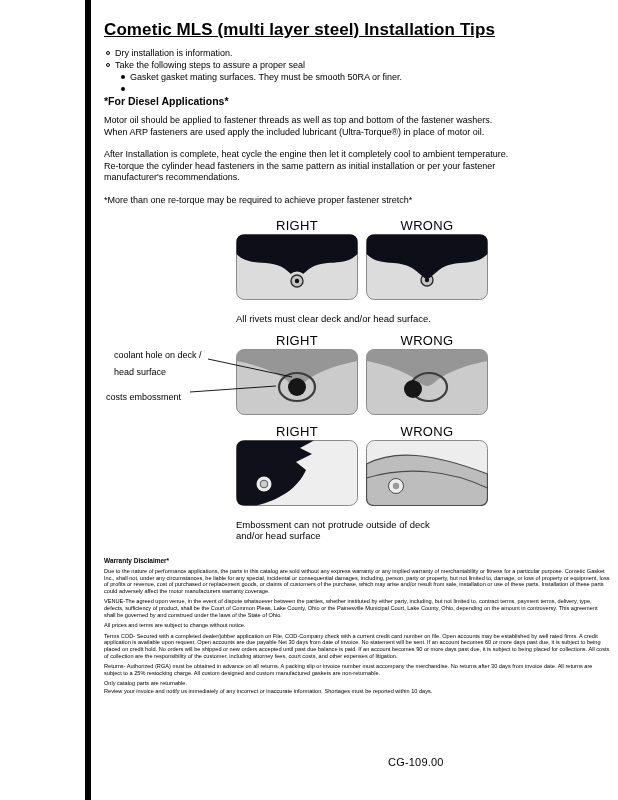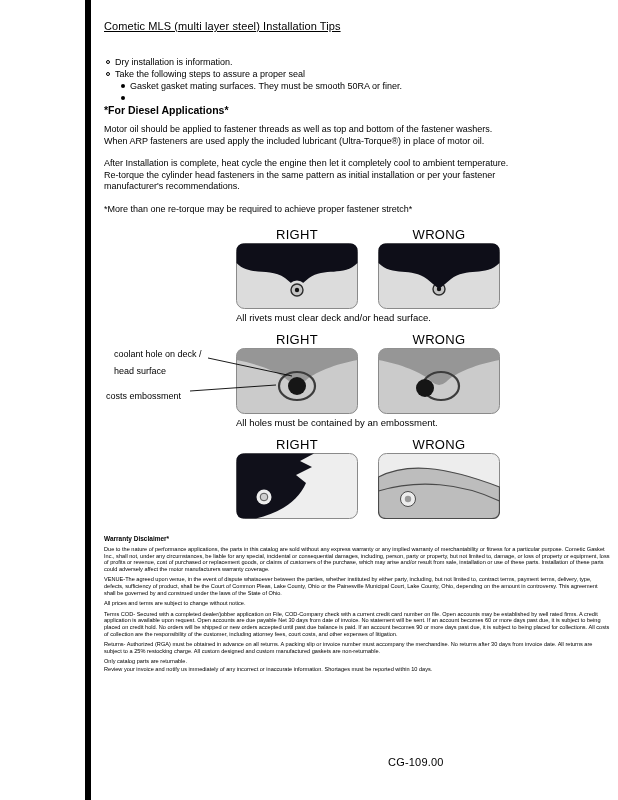--- a/index.html
+++ b/index.html
@@ -13,46 +13,46 @@
     overflow:hidden;
   }
   .left-bar {
     position:absolute; left:85px; top:0; bottom:0; width:6px;
     background:#000;
   }
   .content {
     position:absolute; left:104px; top:20px; right:8px;
   }
   .title {
-    font-size:11px; font-weight:normal; text-decoration:underline;
-    margin-bottom:24px; letter-spacing:0.1px;
+    font-size:17px; font-weight:bold; text-decoration:underline;
+    margin-bottom:7px; letter-spacing:0.1px;
   }
   .tips { font-size:9px; line-height:12px; }
   .tip { position:relative; padding-left:11px; }
   .tip .marker {
     position:absolute; left:2px; top:3.5px; width:4px; height:4px;
     border:0.9px solid #000; border-radius:50%;
   }
   .subtip { position:relative; padding-left:26px; }
   .subtip .marker {
     position:absolute; left:17px; top:4px; width:4px; height:4px;
     background:#000; border-radius:50%;
   }
   .diesel-heading { font-size:10.5px; font-weight:bold; margin:12px 0 8px 0; }
   .para { font-size:9px; line-height:11.5px; max-width:414px; margin-bottom:11px; }
   .note { font-size:9px; line-height:11.5px; margin-bottom:12px; }
 
   .diag-row { position:relative; margin-bottom:9px; }
-  .pair { display:flex; gap:20px; margin-left:132px; width:258px; }
+  .pair { display:flex; gap:8px; margin-left:132px; width:258px; }
   .col { width:122px; }
   .col .rw-label {
     text-align:center; font-size:13px; line-height:15px; margin-bottom:1px;
     letter-spacing:0.3px;
   }
-  .caption { font-size:9.5px; line-height:11px; margin-left:132px; margin-top:3px; }
+  .caption { font-size:9.5px; line-height:11px; margin-left:132px; margin-top:13px; }
   .caption.narrow { max-width:215px; }
   .side-label { position:absolute; font-size:9px; line-height:17px; }
   .pointer-overlay { position:absolute; left:0; top:0; pointer-events:none; }
 
   .disclaimer { margin-top:16px; }
   .disclaimer-heading { font-size:6.5px; font-weight:bold; margin-bottom:4px; }
   .fine { font-size:5.6px; line-height:6.6px; margin-bottom:4px; max-width:506px; }
   .fine.tight { margin-bottom:1px; }
   .footer {
     position:absolute; left:388px; top:756px;
@@ -138,21 +138,20 @@
         <div class="col">
           <div class="rw-label">WRONG</div>
           <svg width="122" height="66" viewBox="0 0 122 66">
             <rect x="0.5" y="0.5" width="121" height="65" rx="8" fill="#cbcbcb" stroke="#8a8a8a"></rect>
             <path d="M0.5 8 Q0.5 0.5 8 0.5 H114 Q121.5 0.5 121.5 8 V12 C100 16 78 24 68 34 Q61 40 54 34 C44 24 22 16 0.5 12 Z" fill="#969696"></path>
             <ellipse cx="63" cy="38" rx="18" ry="14" fill="none" stroke="#3c3c3c" stroke-width="2.2"></ellipse>
             <circle cx="47" cy="40" r="9" fill="#161616"></circle>
           </svg>
         </div>
       </div>
-      <div class="caption">All holes must be contained by an embossment.</div>
     </div>
 
     <div class="diag-row">
       <div class="pair">
         <div class="col">
           <div class="rw-label">RIGHT</div>
           <svg width="122" height="66" viewBox="0 0 122 66">
             <rect x="0.5" y="0.5" width="121" height="65" rx="8" fill="#eeeeee" stroke="#8a8a8a"></rect>
             <path d="M8 0.5 H78 L64 8 L76 14 L60 22 L70 30 C62 48 44 60 20 65.5 H8 Q0.5 65.5 0.5 58 V8 Q0.5 0.5 8 0.5 Z" fill="#10101a"></path>
             <circle cx="28" cy="44" r="7.5" fill="#ededed"></circle>
@@ -163,20 +162,21 @@
           <div class="rw-label">WRONG</div>
           <svg width="122" height="66" viewBox="0 0 122 66">
             <rect x="0.5" y="0.5" width="121" height="65" rx="8" fill="#ededed" stroke="#8a8a8a"></rect>
             <path d="M0.5 24 C28 10 64 12 121.5 34 V58 Q121.5 65.5 114 65.5 H8 Q0.5 65.5 0.5 58 Z" fill="#bdbdbd" stroke="#4a4a4a" stroke-width="1.2"></path>
             <path d="M0.5 38 C40 26 84 30 121.5 48" stroke="#4a4a4a" stroke-width="1.2" fill="none"></path>
             <circle cx="30" cy="46" r="7.5" fill="#ededed" stroke="#4a4a4a" stroke-width="1"></circle>
             <circle cx="30" cy="46" r="3.2" fill="#9a9a9a"></circle>
           </svg>
         </div>
       </div>
+      <div class="caption narrow">Embossment can not protrude outside of deck and/or head surface</div>
     </div>
 
     <div class="disclaimer">
       <div class="disclaimer-heading">Warranty Disclaimer*</div>
       <div class="fine">Due to the nature of performance applications, the parts in this catalog are sold without any express warranty or any implied warranty of merchantability or fitness for a particular purpose.  Cometic Gasket Inc., shall not, under any circumstances, be liable for any special, incidental or consequential damages, including, person, party or property, but not limited to, damage, or loss of property or equipment, loss of profits or revenue, cost of purchased or replacement goods, or claims of customers of the purchase, which may arise and/or result from sale, installation or use of these parts.  Installation of these parts could adversely affect the motor manufacturers warranty coverage.</div>
       <div class="fine">VENUE-The agreed upon venue, in the event of dispute whatsoever between the parties, whether instituted by either party, including, but not limited to, contract terms, payment terms, delivery, type, defects, sufficiency of product, shall be the Court of Common Pleas, Lake County, Ohio or the Painesville Municipal Court, Lake County, Ohio, depending on the amount in controversy. This agreement shall be governed by and construed under the laws of the State of Ohio.</div>
       <div class="fine">All prices and terms are subject to change without notice.</div>
       <div class="fine">Terms COD- Secured with a completed dealer/jobber application on File, COD-Company check with a current credit card number on file.  Open accounts may be established by well rated firms.  A credit application is available upon request.  Open accounts are due payable Net 30 days from date of invoice.  No statement will be sent.  If an account becomes 60 or more days past due, it is subject to being placed on credit hold.  No orders will be shipped or new orders accepted until past due balance is paid.  If an account becomes 90 or more days past due, it is subject to being placed for collections.  All costs of collection are the responsibility of the customer, including attorney fees, court costs, and other expenses of litigation.</div>
       <div class="fine">Returns- Authorized (RGA) must be obtained in advance on all returns.  A packing slip or invoice number must accompany the merchandise.  No returns after 30 days from invoice date.  All returns are subject to a 25% restocking charge.  All custom designed and custom manufactured gaskets are non-returnable.</div>
       <div class="fine tight">Only catalog parts are returnable.</div>

